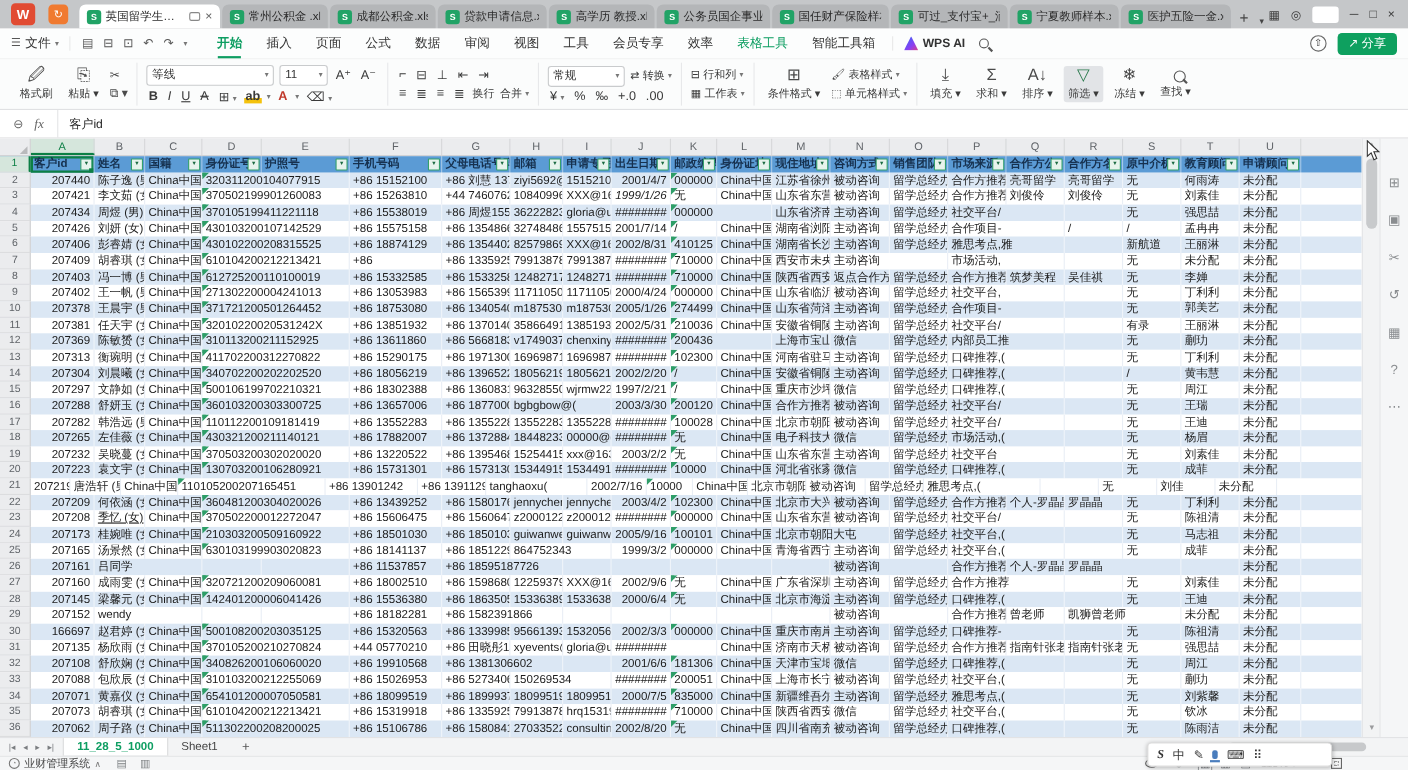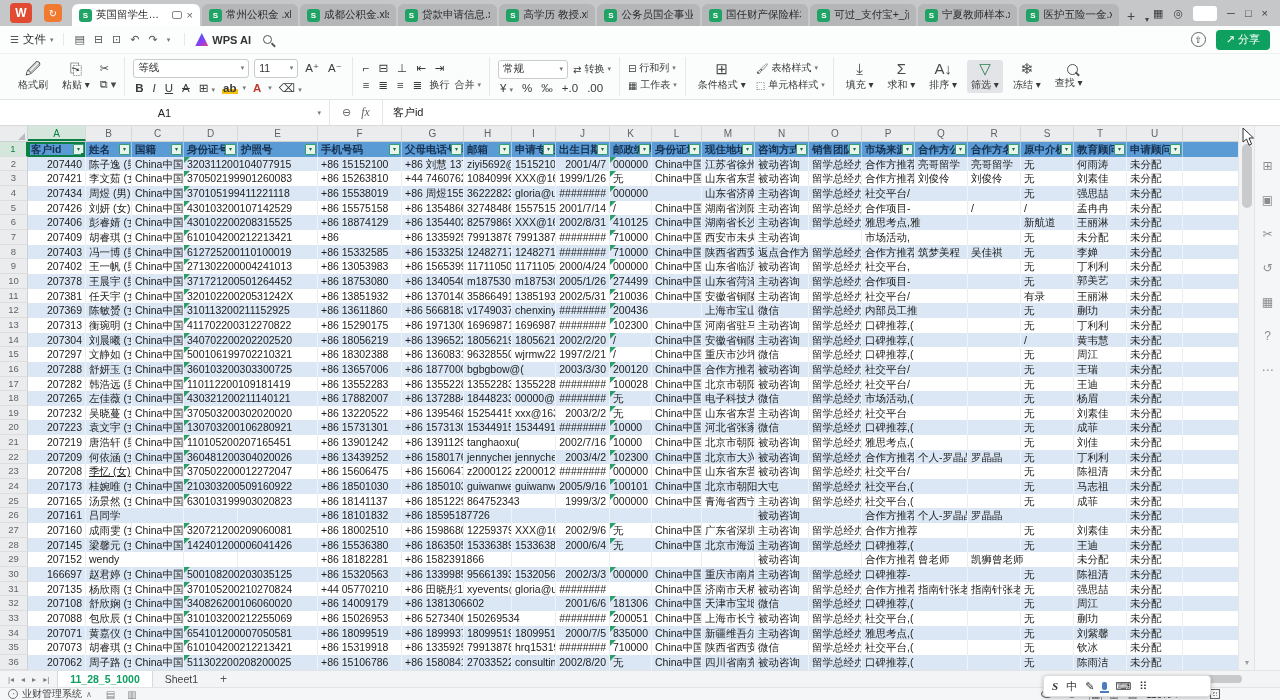--- a/index.html
+++ b/index.html
@@ -205,20 +205,34 @@
       <span class="car7">▾</span>
     </div>
     <div class="qicons">
       <span>▤</span>
       <span>⊟</span>
       <span>⊡</span>
       <span>↶</span>
       <span>↷</span>
       <span class="car7">▾</span>
     </div>
+    <div class="menus">
+        <span class="mitem active">开始</span>
+        <span class="mitem">插入</span>
+        <span class="mitem">页面</span>
+        <span class="mitem">公式</span>
+        <span class="mitem">数据</span>
+        <span class="mitem">审阅</span>
+        <span class="mitem">视图</span>
+        <span class="mitem">工具</span>
+        <span class="mitem">会员专享</span>
+        <span class="mitem">效率</span>
+        <span class="mitem ctx1">表格工具</span>
+        <span class="mitem">智能工具箱</span>
+      </div>
     <div class="aiblock">
       <span class="ailogo"></span>
       <span>WPS AI</span>
       <span class="mag"></span>
     </div>
     <div class="mbright">
       <span class="upc">⇧</span>
       <span class="sharebtn">
         <span>↗</span>
         <span>分享</span>
@@ -349,24 +363,20 @@
         <span><span>冻结</span> ▾</span>
       </div>
       <div class="stack">
         <span class="bi mag" style="width:11px;height:11px"></span>
         <span><span>查找</span> ▾</span>
       </div>
     </div>
   </div>
 
   <div class="fbar">
-    <div class="namebox">
-      <span>A1</span>
-      <span class="car">▾</span>
-    </div>
     <div class="fxzone">
       <span>⊖</span>
       <span class="fx">fx</span>
     </div>
     <div class="fval">客户id</div>
   </div>
 
   <div class="grid">
     <div class="colheads">
       <div class="corner"></div>
@@ -445,21 +455,21 @@
           <div class="rowh">3</div>
           <div class="c ra" style="width: 58px;">207421</div>
           <div class="c" style="width: 46px;">李文茹 (女</div>
           <div class="c" style="width: 52px;">China中国</div>
           <div class="c ovf tri" style="width: 54px;">370502199901260083</div>
           <div class="c" style="width: 80px;"></div>
           <div class="c" style="width: 84px;">+86 15263810</div>
           <div class="c" style="width: 62px;">+44 7460762888</div>
           <div class="c" style="width: 48px;">108409964(</div>
           <div class="c" style="width: 44px;">XXX@163.(</div>
-          <div class="c ra" style="width: 54px;">1999/1/26</div>
+          <div class="c ra" style="width: 54px; font-style: italic;">1999/1/26</div>
           <div class="c tri" style="width: 42px;">无</div>
           <div class="c" style="width: 50px;">China中国</div>
           <div class="c" style="width: 53px;">山东省东营</div>
           <div class="c" style="width: 54px;">被动咨询</div>
           <div class="c" style="width: 53px;">留学总经办</div>
           <div class="c" style="width: 53px;">合作方推荐</div>
           <div class="c" style="width: 53px;">刘俊伶</div>
           <div class="c" style="width: 53px;">刘俊伶</div>
           <div class="c" style="width: 53px;">无</div>
           <div class="c" style="width: 53px;">刘素佳</div>
@@ -868,21 +878,21 @@
           <div class="c" style="width: 53px;">留学总经办</div>
           <div class="c ovf" style="width: 53px;">口碑推荐,(</div>
           <div class="c" style="width: 53px;"></div>
           <div class="c" style="width: 53px;"></div>
           <div class="c" style="width: 53px;">无</div>
           <div class="c" style="width: 53px;">成菲</div>
           <div class="c" style="width: 56px;">未分配</div>
         </div>
         <div class="grow">
           <div class="rowh">21</div>
-          <div class="c ra" style="width: 58px;">207219</div>
+          <div class="c ra" style="width: 36px;">207219</div>
           <div class="c" style="width: 46px;">唐浩轩 (男</div>
           <div class="c" style="width: 52px;">China中国</div>
           <div class="c ovf tri" style="width: 54px;">110105200207165451</div>
           <div class="c" style="width: 80px;"></div>
           <div class="c" style="width: 84px;">+86 13901242</div>
           <div class="c" style="width: 62px;">+86 1391129694</div>
           <div class="c ovf" style="width: 48px;">tanghaoxu(</div>
           <div class="c" style="width: 44px;"></div>
           <div class="c ra" style="width: 54px;">2002/7/16</div>
           <div class="c tri" style="width: 42px;">10000</div>
@@ -993,21 +1003,21 @@
           <div class="c" style="width: 53px;">成菲</div>
           <div class="c" style="width: 56px;">未分配</div>
         </div>
         <div class="grow band">
           <div class="rowh">26</div>
           <div class="c ra" style="width: 58px;">207161</div>
           <div class="c ovf" style="width: 46px;">吕同学</div>
           <div class="c" style="width: 52px;"></div>
           <div class="c" style="width: 54px;"></div>
           <div class="c" style="width: 80px;"></div>
-          <div class="c" style="width: 84px;">+86 18101832</div>
+          <div class="c" style="width: 84px;">+86 11537857</div>
           <div class="c ovf" style="width: 62px;">+86 18595187726</div>
           <div class="c" style="width: 48px;"></div>
           <div class="c" style="width: 44px;"></div>
           <div class="c ra" style="width: 54px;"></div>
           <div class="c" style="width: 42px;"></div>
           <div class="c" style="width: 50px;"></div>
           <div class="c" style="width: 53px;"></div>
           <div class="c ovf" style="width: 54px;">被动咨询</div>
           <div class="c" style="width: 53px;"></div>
           <div class="c" style="width: 53px;">合作方推荐</div>
@@ -1137,21 +1147,21 @@
           <div class="c" style="width: 53px;">强思喆</div>
           <div class="c" style="width: 56px;">未分配</div>
         </div>
         <div class="grow band">
           <div class="rowh">32</div>
           <div class="c ra" style="width: 58px;">207108</div>
           <div class="c" style="width: 46px;">舒欣娴 (女</div>
           <div class="c" style="width: 52px;">China中国</div>
           <div class="c ovf tri" style="width: 54px;">340826200106060020</div>
           <div class="c" style="width: 80px;"></div>
-          <div class="c" style="width: 84px;">+86 14009179</div>
+          <div class="c" style="width: 84px;">+86 19910568</div>
           <div class="c ovf" style="width: 62px;">+86 1381306602</div>
           <div class="c" style="width: 48px;"></div>
           <div class="c" style="width: 44px;"></div>
           <div class="c ra" style="width: 54px;">2001/6/6</div>
           <div class="c tri" style="width: 42px;">181306</div>
           <div class="c" style="width: 50px;">China中国</div>
           <div class="c" style="width: 53px;">天津市宝坻</div>
           <div class="c" style="width: 54px;">微信</div>
           <div class="c" style="width: 53px;">留学总经办</div>
           <div class="c ovf" style="width: 53px;">口碑推荐,(</div>

